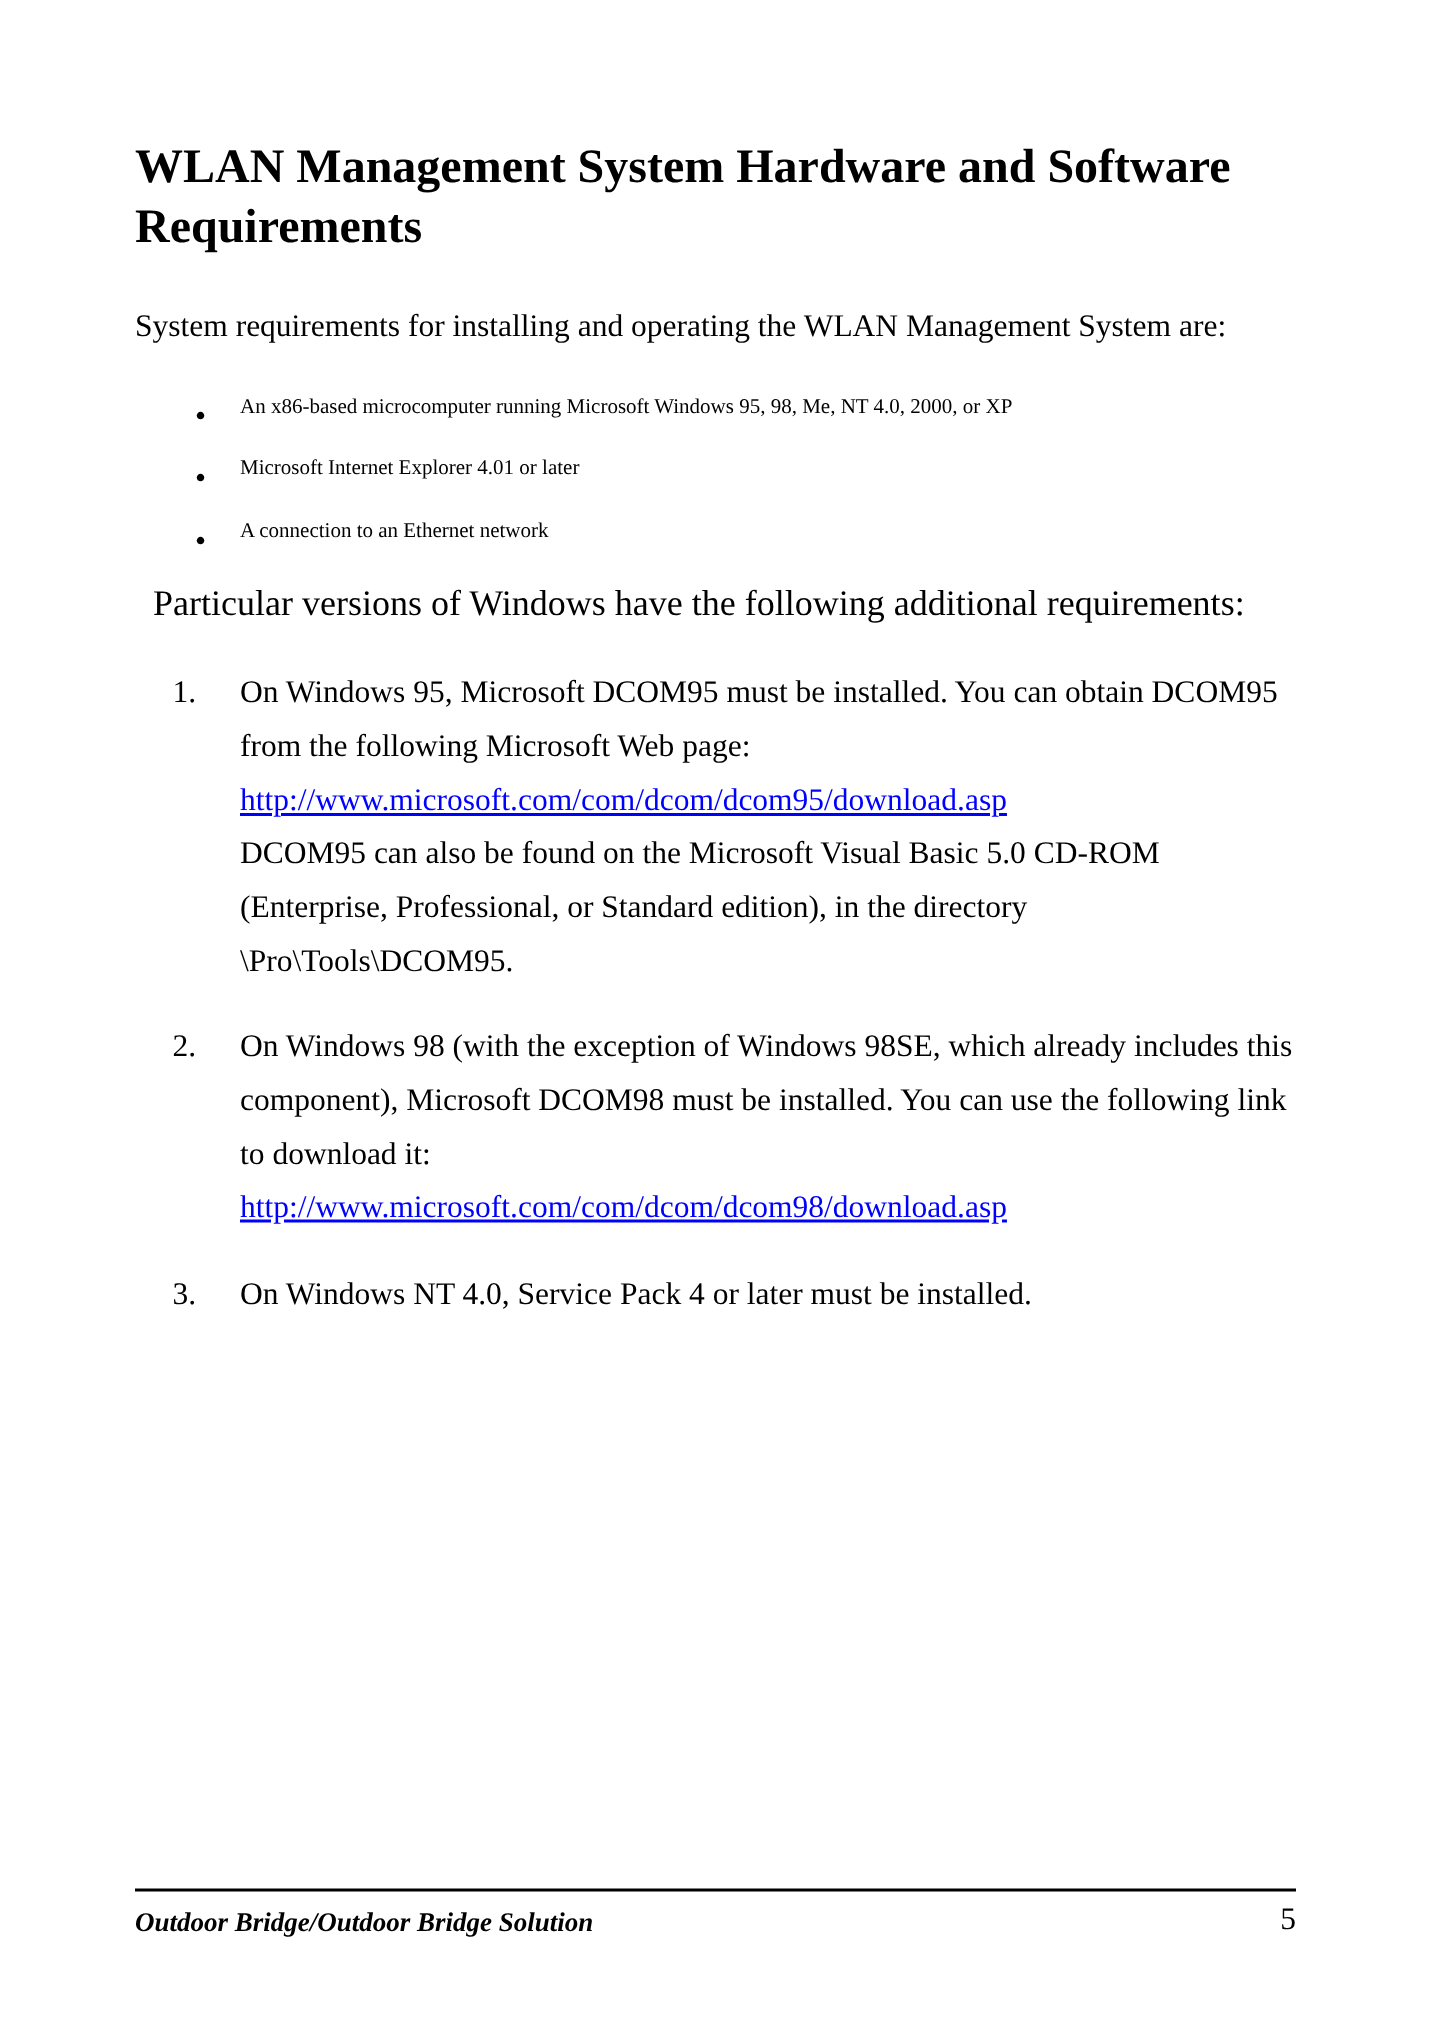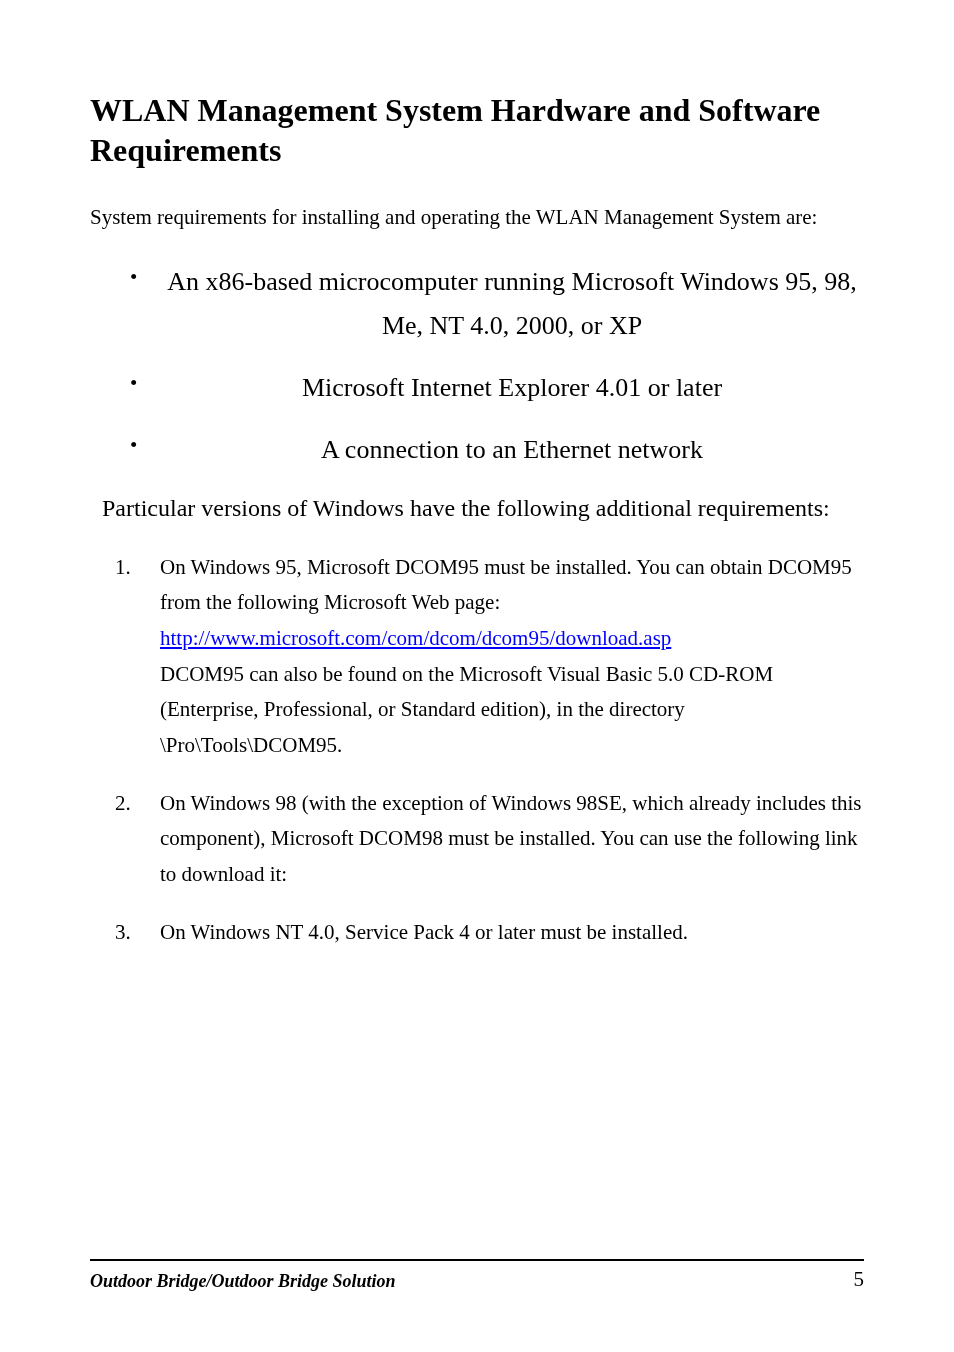--- a/index.html
+++ b/index.html
@@ -31,25 +31,24 @@
     margin: 0 0 24px 0;
     font-family: Liberation Serif, serif;
   }
   ul.bullets {
     list-style: none;
     padding: 0;
     margin: 0 0 18px 0;
   }
   ul.bullets > li {
     position: relative;
-    font-size: 26px;
+    font-size: 14px;
     line-height: 1.7;
     padding-left: 70px;
     margin: 18px 0 16px 0;
-    text-align: center;
   }
   ul.bullets > li::before {
     content: "•";
     position: absolute;
     left: 40px;
     top: 0;
     font-size: 21px;
   }
   p.mid {
     font-size: 24px;
@@ -121,20 +120,21 @@
   <p class="mid">Particular versions of Windows have the following additional requirements:</p>
 
   <ol class="numbers">
     <li>
       <span class="seg">On Windows 95, Microsoft DCOM95 must be installed. You can obtain DCOM95 from the following Microsoft Web page: </span>
       <a class="link" href="#">http://www.microsoft.com/com/dcom/dcom95/download.asp</a>
       <span class="block-seg">DCOM95 can also be found on the Microsoft Visual Basic 5.0 CD-ROM (Enterprise, Professional, or Standard edition), in the directory \Pro\Tools\DCOM95.</span>
     </li>
     <li>
       <span class="block-seg">On Windows 98 (with the exception of Windows 98SE, which already includes this component), Microsoft DCOM98 must be installed. You can use the following link to download it:</span>
+      <a class="link" href="#">http://www.microsoft.com/com/dcom/dcom98/download.asp</a>
     </li>
     <li>On Windows NT 4.0, Service Pack 4 or later must be installed.</li>
   </ol>
 
   <div class="footer">
     <span class="footer-left">Outdoor Bridge/Outdoor Bridge Solution</span>
     <span class="footer-right">5</span>
   </div>
 
 </div>

